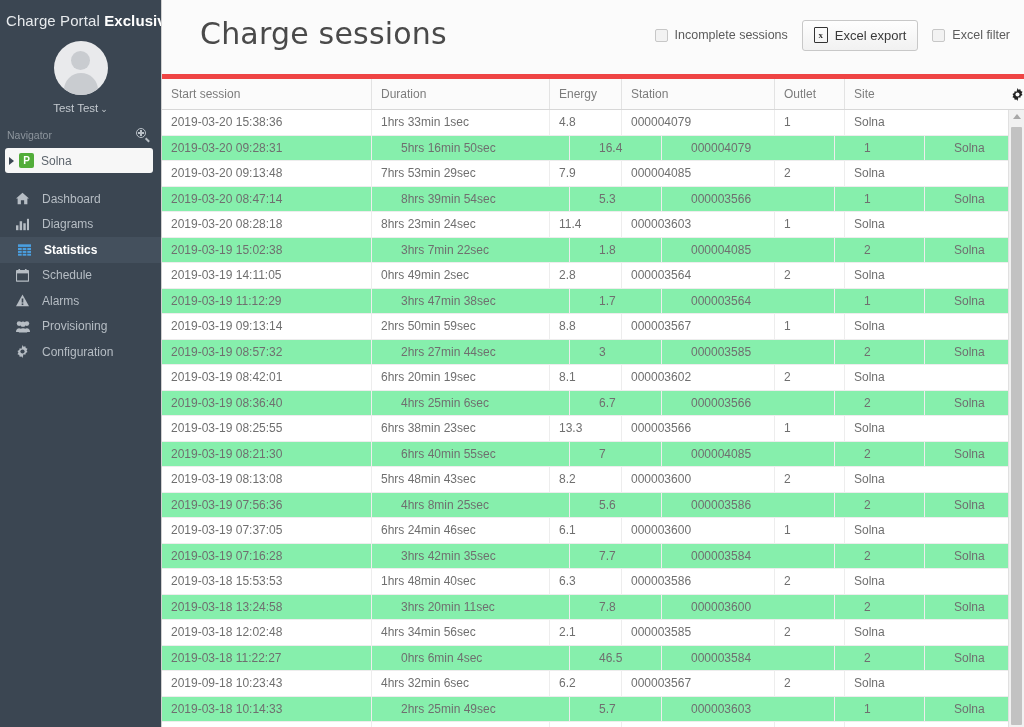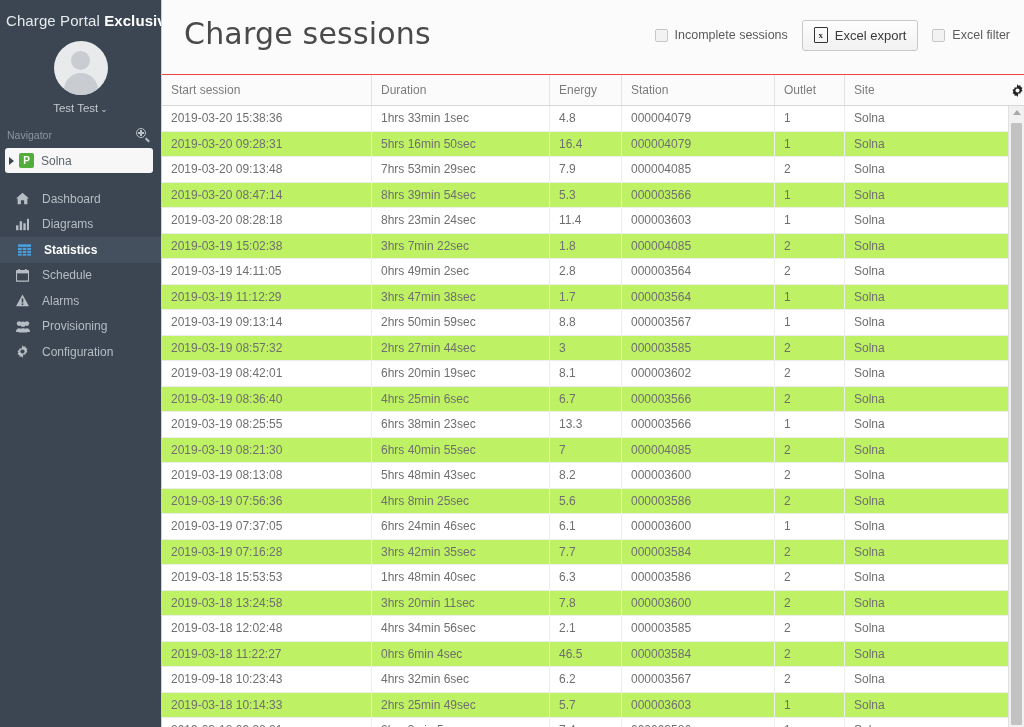--- a/index.html
+++ b/index.html
@@ -123,20 +123,21 @@
   .menu-item.active .mi-icon { color: #4a9fe0; }
   .menu-item .mi-icon svg { display: block; }
 
   
   #main {
     flex: 1 1 auto; height: 727px;
     background: #fbfbfb;
     position: relative;
     overflow: hidden;
     border-left: 1px solid #d0d0d0;
+    padding-left: 16px;
   }
   .topbar {
     height: 74px;
     background: #fbfbfb;
     display: flex; align-items: center;
     padding: 0 14px 0 22px;
     position: relative;
   }
   .page-title {
     font-size: 30px;
@@ -183,21 +184,21 @@
     display: inline-flex; align-items: center; justify-content: center;
     font-size: 9px; font-weight: bold; color: #333;
     font-family: "Liberation Serif", serif;
   }
 
   
   .table-region {
     position: absolute;
     left: 0; right: 0; top: 74px; bottom: 0;
     background: #fff;
-    border-top: 1px solid #ef4444;
+    border-top: 5px solid #ef4444;
   }
   .grid {
     position: absolute; left: 0; top: 0; right: 0; bottom: 0;
     display: flex; flex-direction: column;
   }
   .thead {
     display: flex;
     height: 31px;
     background: #fbfbfb;
     border-bottom: 1px solid #d7d7d7;
@@ -227,21 +228,21 @@
     flex: 1 1 auto;
     overflow: hidden;
     position: relative;
   }
   .tr {
     display: flex;
     height: 25.5px;
     border-bottom: 1px solid #ededed;
     background: #ffffff;
   }
-  .tr.odd { background: #bef264; }
+  .tr.odd { background: #86efac; gap: 20px; }
   .td {
     font-size: 12px;
     color: #6f6f6f;
     display: flex; align-items: center;
     padding-left: 9px;
     border-right: 1px solid #ededed;
     overflow: hidden;
     white-space: nowrap;
   }
   .c0 { width: 210px; flex: 0 0 210px; }

